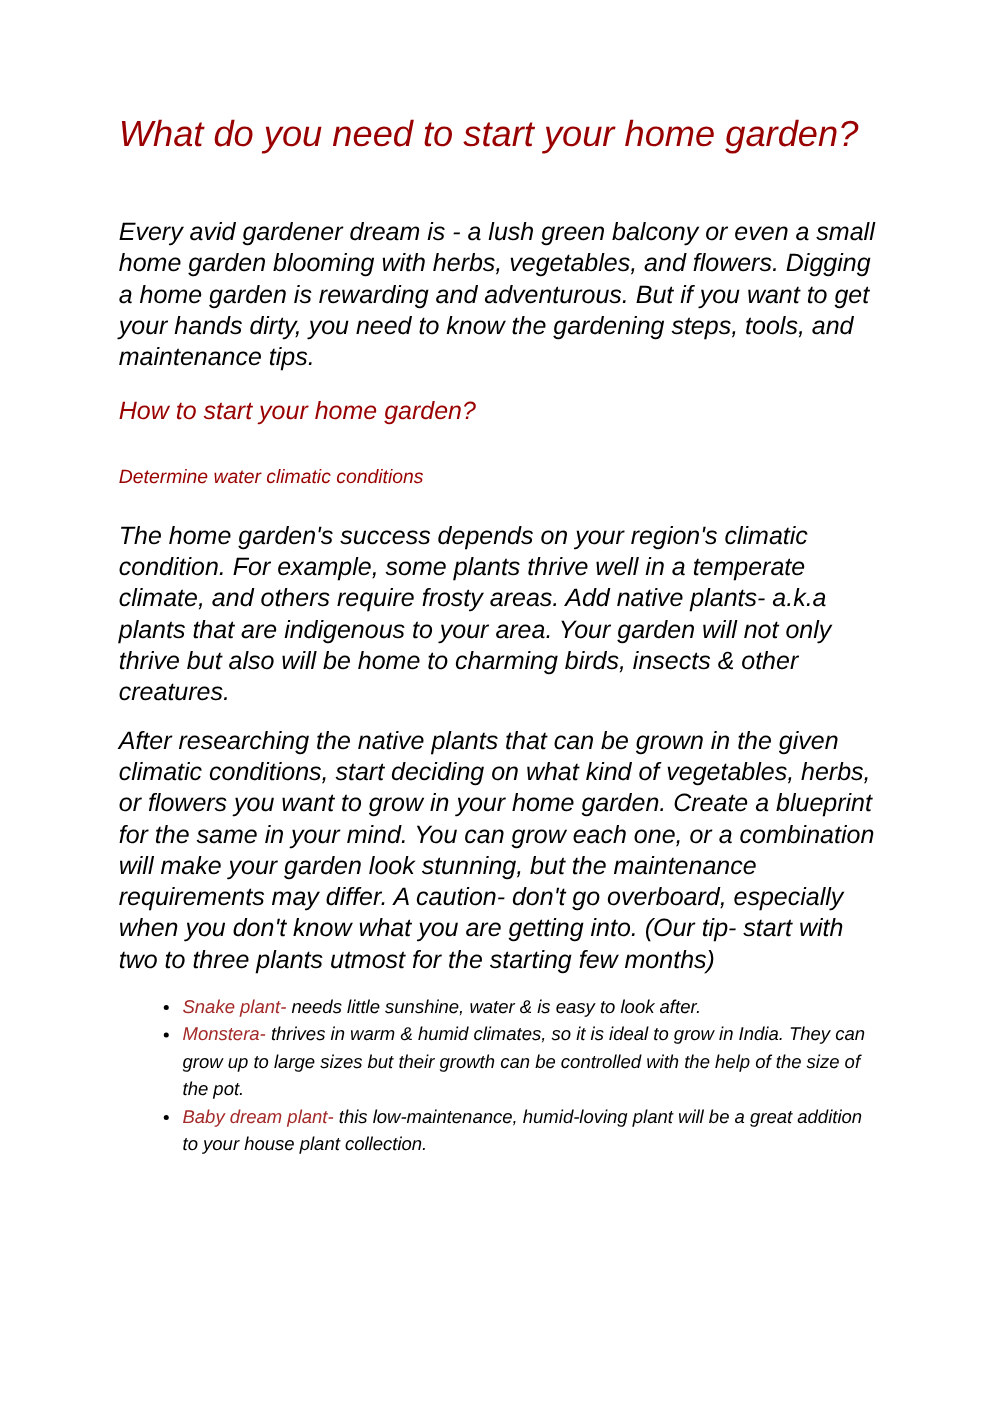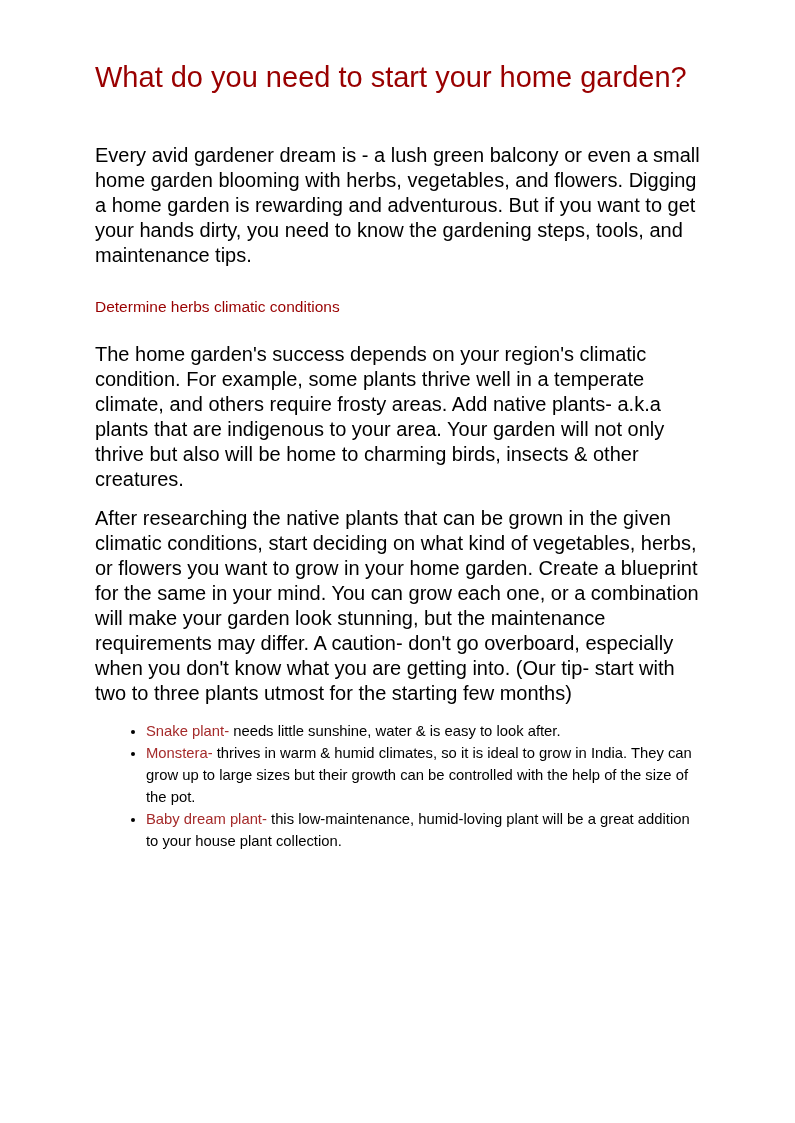--- a/index.html
+++ b/index.html
@@ -11,22 +11,23 @@
     width: 795px;
     height: 1123px;
     font-family: "Liberation Sans", sans-serif;
     color: #000000;
     overflow: hidden;
   }
   .page {
     box-sizing: border-box;
     width: 795px;
     height: 876px;
-    padding: 54px 95px 0 95px;
+    padding: 85px 95px 0 95px;
     background: #FFFFFF;
+    font-style: italic;
   }
   h1.doc-title {
     font-size: 29px;
     line-height: 47px;
     font-weight: 400;
     color: #990000;
     margin: 0;
   }
   p.body-para {
     font-size: 20px;
@@ -68,22 +69,23 @@
 </head>
 <body>
 
 <div class="page">
 
   <h1 class="doc-title">What do you need to start your home garden?</h1>
 
   <p class="body-para first-para">Every avid gardener dream is - a lush green balcony or even a small home garden blooming with herbs, vegetables, and flowers. Digging a home garden is rewarding and adventurous. But if you want to get your hands dirty, you need to know the gardening steps, tools, and maintenance tips.</p>
 
 
+  <h2 class="section-heading">How to start your home garden?</h2>
 
-  <h3 class="subsection-heading">Determine herbs climatic conditions</h3>
+  <h3 class="subsection-heading">Determine water climatic conditions</h3>
 
   <p class="body-para">The home garden's success depends on your region's climatic condition. For example, some plants thrive well in a temperate climate, and others require frosty areas. Add native plants- a.k.a plants that are indigenous to your area. Your garden will not only thrive but also will be home to charming birds, insects &amp; other creatures.</p>
 
 
   <p class="body-para">After researching the native plants that can be grown in the given climatic conditions, start deciding on what kind of vegetables, herbs, or flowers you want to grow in your home garden. Create a blueprint for the same in your mind. You can grow each one, or a combination will make your garden look stunning, but the maintenance requirements may differ. A caution- don't go overboard, especially when you don't know what you are getting into. (Our tip- start with two to three plants utmost for the starting few months)</p>
 
 
   <ul class="plant-list">
     <li><span class="plant-term">Snake plant-</span><span> needs little sunshine, water &amp; is easy to look after.</span></li>
     <li><span class="plant-term">Monstera-</span><span> thrives in warm &amp; humid climates, so it is ideal to grow in India. They can grow up to large sizes but their growth can be controlled with the help of the size of the pot.</span></li>

